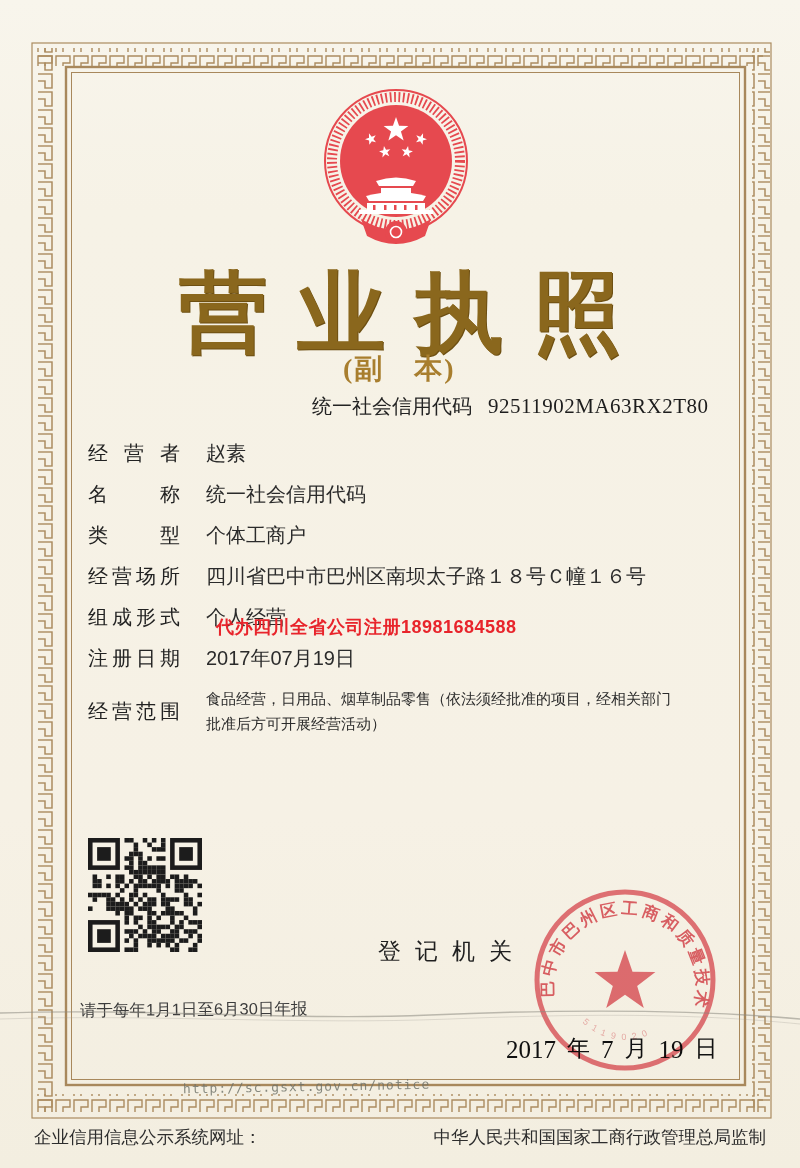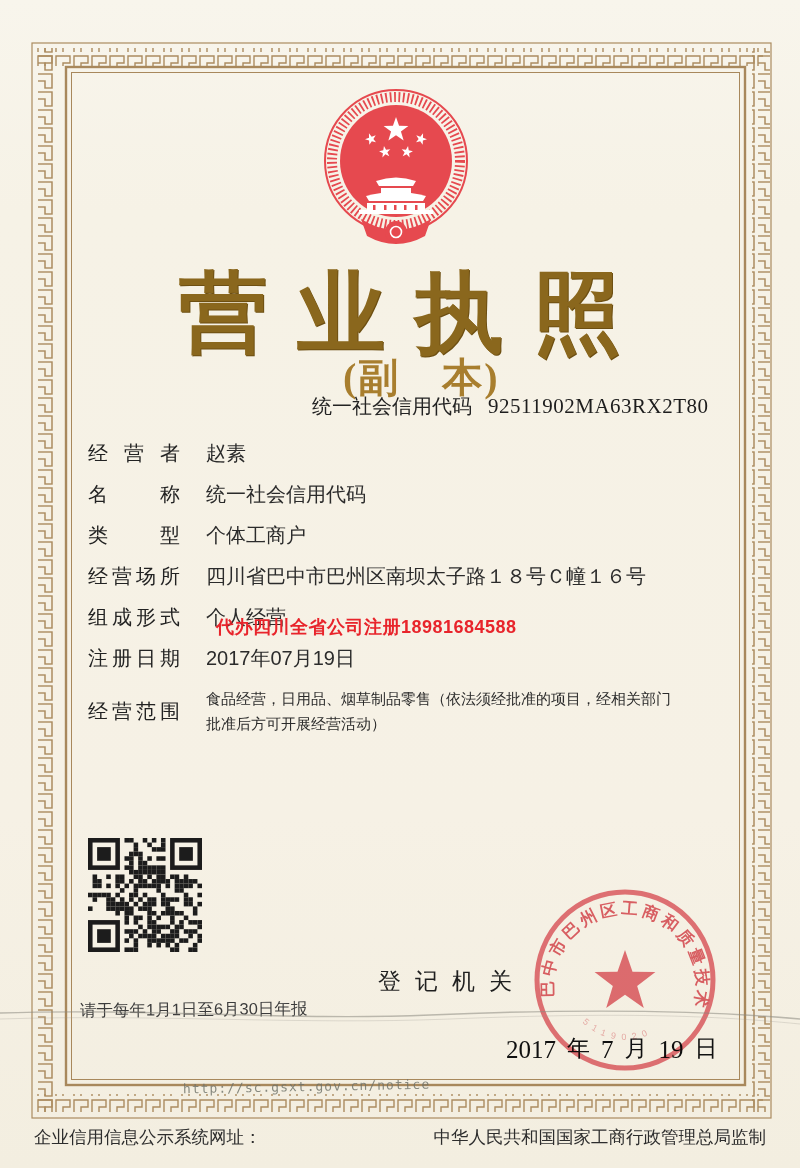--- a/index.html
+++ b/index.html
@@ -11,41 +11,41 @@
   svg{display:block;}
   .abs{position:absolute;}
   
   .title-line{left:0;right:0;top:254px;text-align:center;z-index:3;}
   .title-line span{
     font-size:88px;font-weight:900;color:#8a671d;
     letter-spacing:30px;margin-right:-30px;display:inline-block;
     text-shadow:1px 1px 0 #6d4f12;
     font-family:"Liberation Serif",serif;
   }
-  .subtitle{left:343px;top:350px;font-size:40px;font-weight:700;color:#a87e2e;z-index:3;
+  .subtitle{left:343px;top:350px;font-size:28px;font-weight:700;color:#a87e2e;z-index:3;
     letter-spacing:2px;font-family:"Liberation Serif",serif;}
   .credit-line{left:312px;top:393px;z-index:3;white-space:nowrap;}
   .credit-label{font-size:20px;color:#232323;font-weight:400;}
   .credit-code{font-size:21px;color:#1d1d1d;margin-left:16px;font-family:"Liberation Serif",serif;letter-spacing:0.5px;}
   
   .fields{left:88px;top:440px;width:590px;z-index:3;}
   .frow{display:flex;align-items:center;margin-bottom:14px;line-height:27px;}
   .flabel{
     display:inline-block;width:92px;min-width:92px;font-size:20px;color:#222;
     text-align:justify;text-align-last:justify;margin-right:26px;
   }
   .fvalue{font-size:20px;color:#2b2b2b;flex:1;}
   .frow.scope .fvalue{font-size:15px;line-height:25px;max-width:474px;}
   
   .watermark{
     left:216px;top:615px;z-index:5;font-size:18px;font-weight:700;color:#e8242b;
     white-space:nowrap;letter-spacing:0.5px;
   }
   
-  .registrar{left:378px;top:966px;z-index:3;}
+  .registrar{left:378px;top:936px;z-index:3;}
   .registrar span{font-size:23px;color:#1f1f1f;letter-spacing:14px;margin-right:-14px;display:inline-block;}
   .annual-note{left:80px;top:999px;font-size:16.5px;color:#3c3c3c;z-index:3;transform:rotate(-0.5deg);}
   .date-line{left:506px;top:1033px;z-index:3;display:flex;align-items:flex-end;white-space:nowrap;}
   .d-num{font-size:25px;color:#101010;font-family:"Liberation Serif",serif;}
   .d-unit{font-size:23px;color:#101010;margin:0 11px;}
   .url-note{
     left:183px;top:1079px;z-index:4;font-size:13px;color:#6b6f66;opacity:.8;
     font-family:"DejaVu Sans Mono",monospace;transform:rotate(-1.1deg);letter-spacing:1px;
   }
   .footer{left:0;right:0;top:1125px;padding:0 34px;display:flex;justify-content:space-between;z-index:3;}

